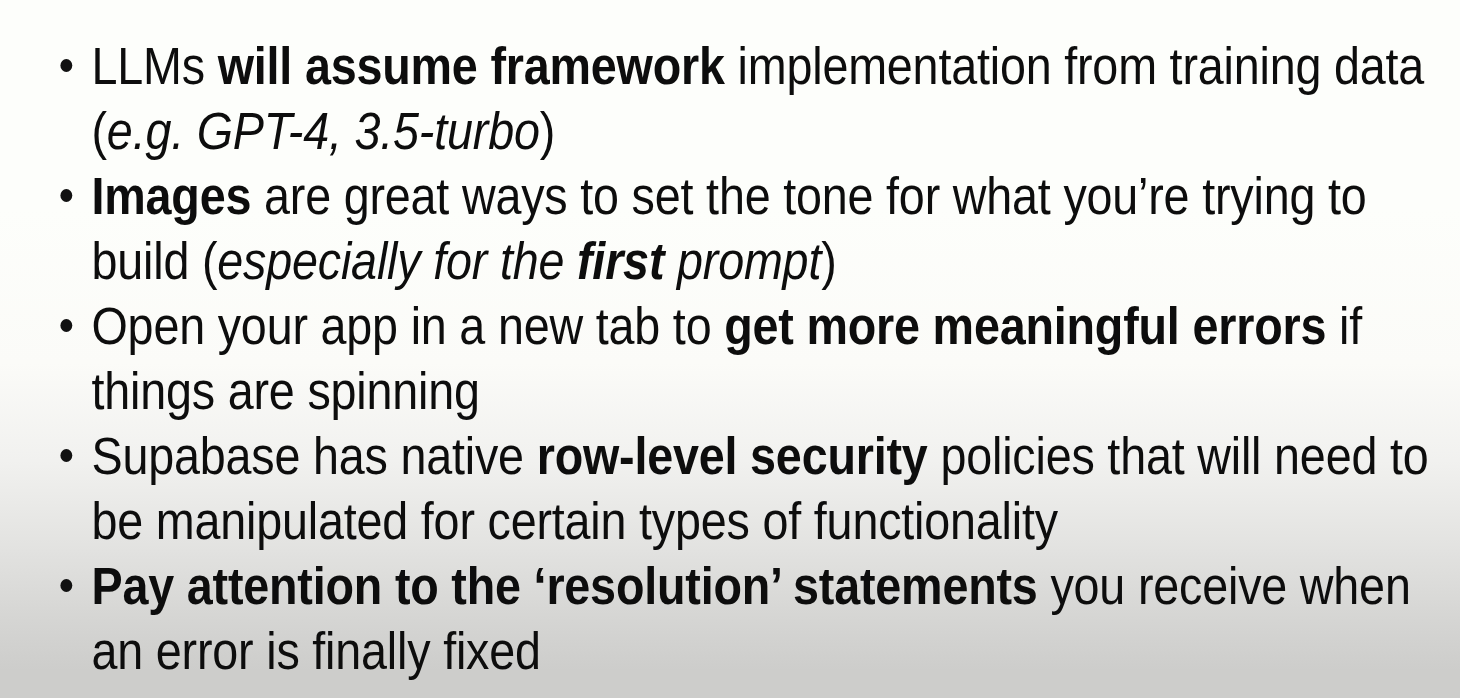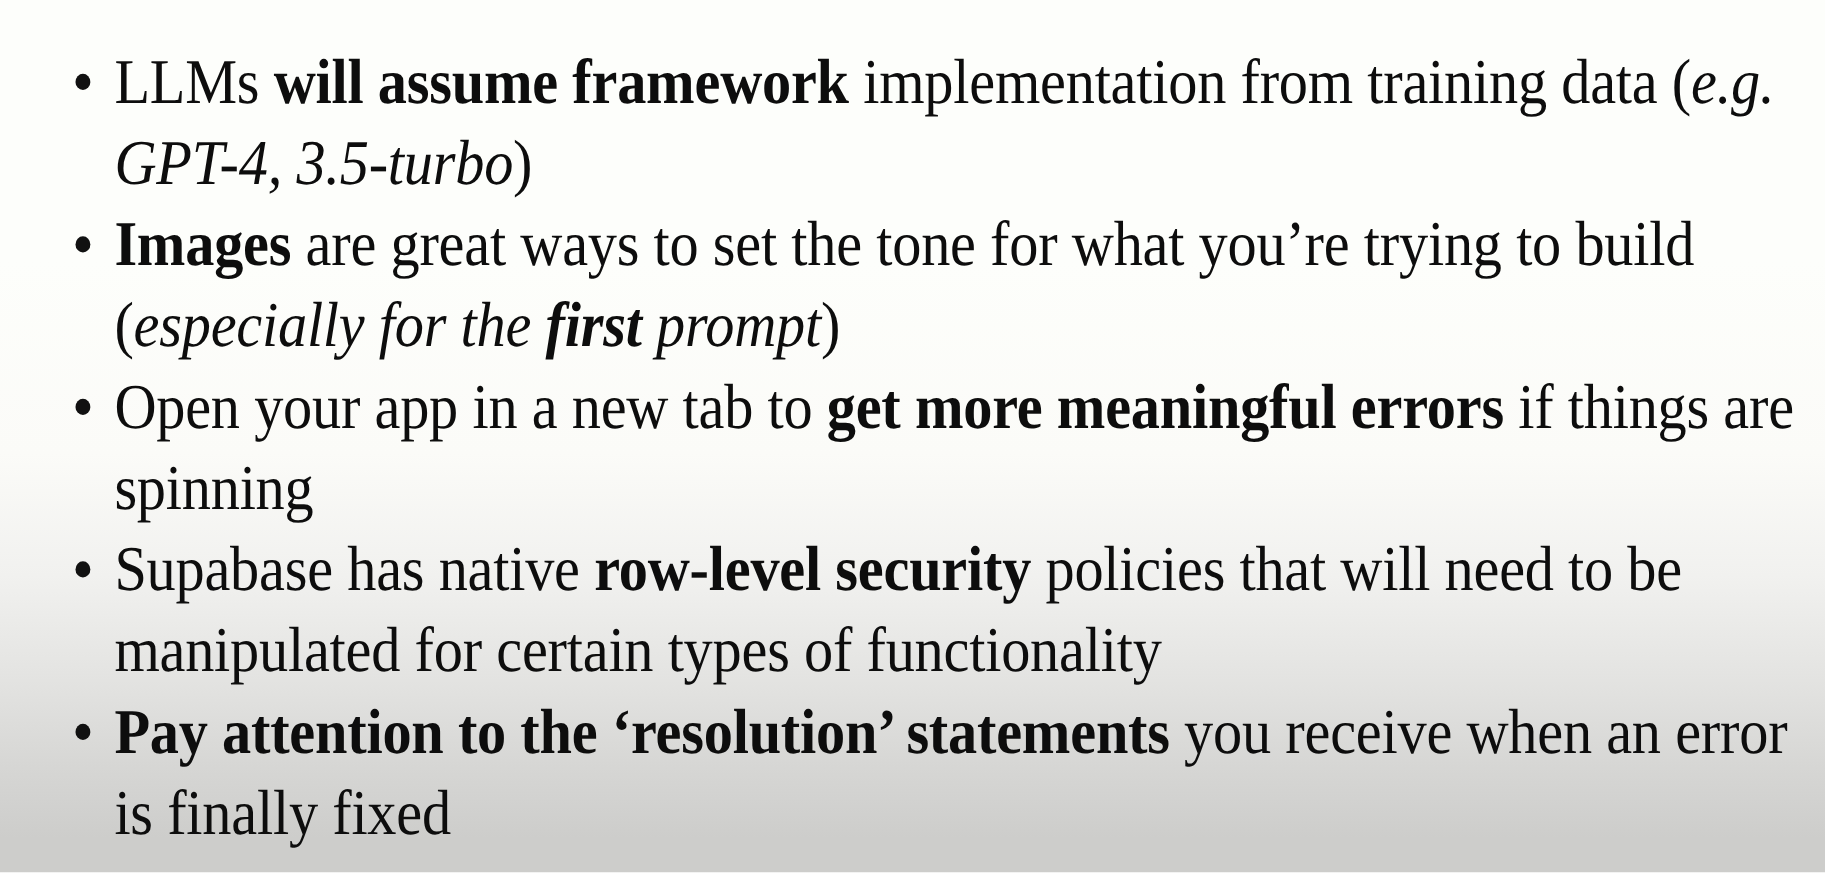--- a/index.html
+++ b/index.html
@@ -29,21 +29,20 @@
     overflow: hidden;
   }
   #bullet-list {
     list-style: none;
     margin: 0;
     padding: 0;
     position: absolute;
     left: 0;
     top: 34px;
     width: 1460px;
-    font-family: Liberation Serif, serif;
   }
   .bullet-item {
     position: relative;
     padding-left: 100px;
     padding-right: 20px;
     margin: 0;
     color: #0d0d0d;
     font-size: 51px;
     line-height: 65px;
     letter-spacing: -0.2px;

